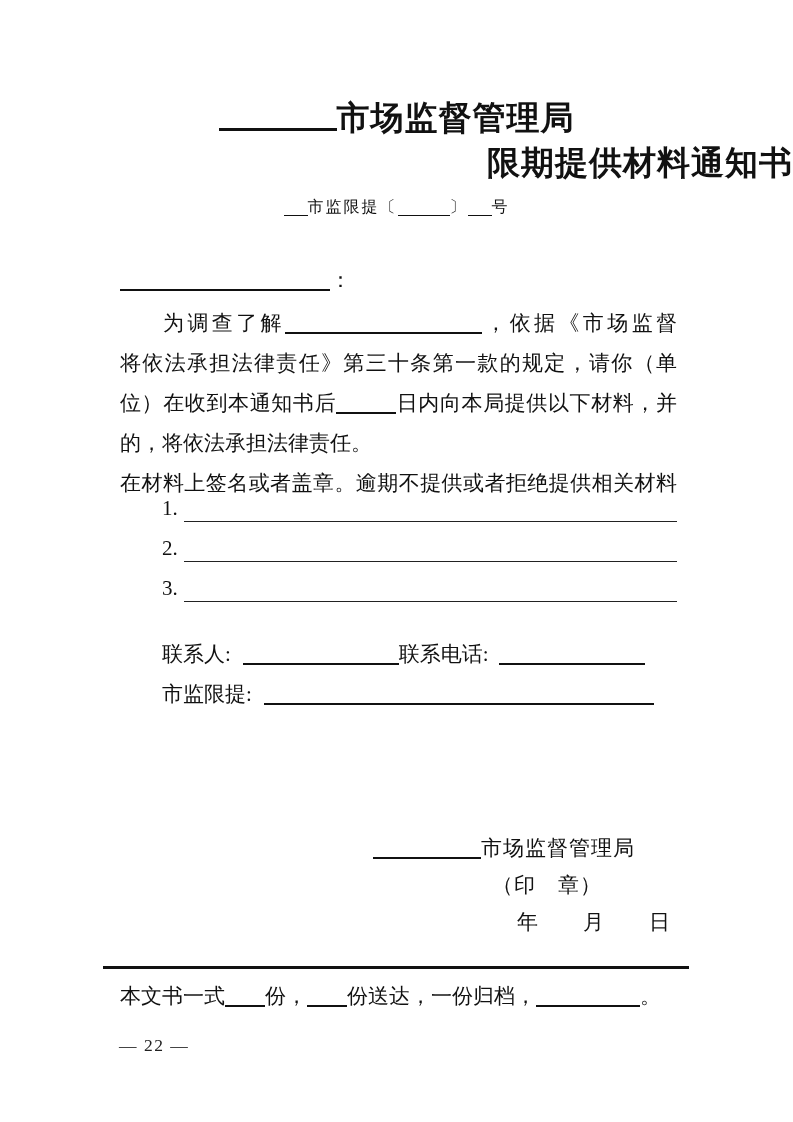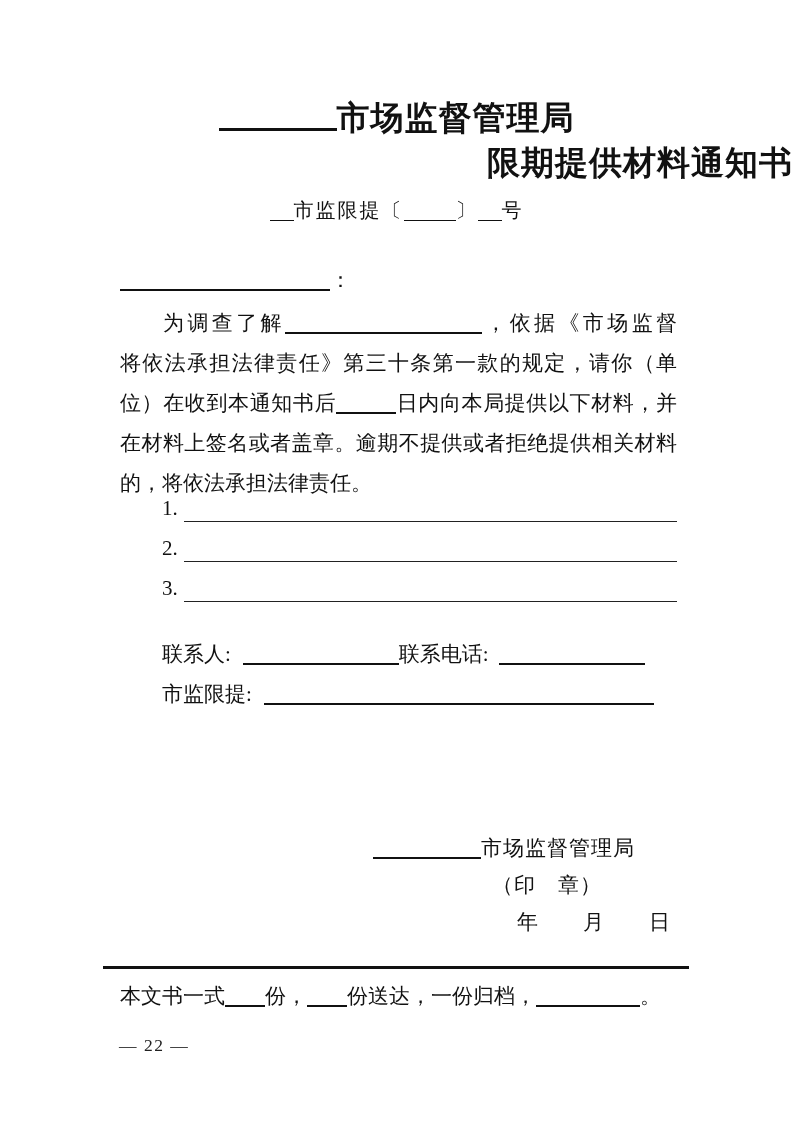--- a/index.html
+++ b/index.html
@@ -41,21 +41,21 @@
     top: 141px; left: 0; right: 0;
     text-align: right;
     font-size: 33px;
     font-weight: bold;
     letter-spacing: 1px;
   }
   .docno {
     position: absolute;
     top: 197px; left: 0; right: 0;
     text-align: center;
-    font-size: 20px;
+    font-size: 16px;
     letter-spacing: 2px;
     white-space: nowrap;
   }
   .docno .bl { vertical-align: -4px; }
 
   .salutation {
     position: absolute;
     top: 263px; left: 120px;
     font-size: 21px;
     line-height: 34px;
@@ -170,22 +170,22 @@
   </div>
 
   <div class="para">
     <div class="jline first">
       <span>为调查了解</span><span class="bl bl-investigate"></span><span>，依据《市场监督</span>
     </div>
     <div class="jline">将依法承担法律责任》第三十条第一款的规定，请你（单</div>
     <div class="jline">
       <span>位）在收到本通知书后</span><span class="bl bl-days"></span><span>日内向本局提供以下材料，并</span>
     </div>
+    <div class="jline last">的，将依法承担法律责任。</div>
     <div class="jline">在材料上签名或者盖章。逾期不提供或者拒绝提供相关材料</div>
-    <div class="jline last">的，将依法承担法律责任。</div>
   </div>
 
   <div class="items">
     <div class="item">
       <span class="num">1.</span>
       <span class="fill"></span>
     </div>
     <div class="item">
       <span class="num">2.</span>
       <span class="fill"></span>

